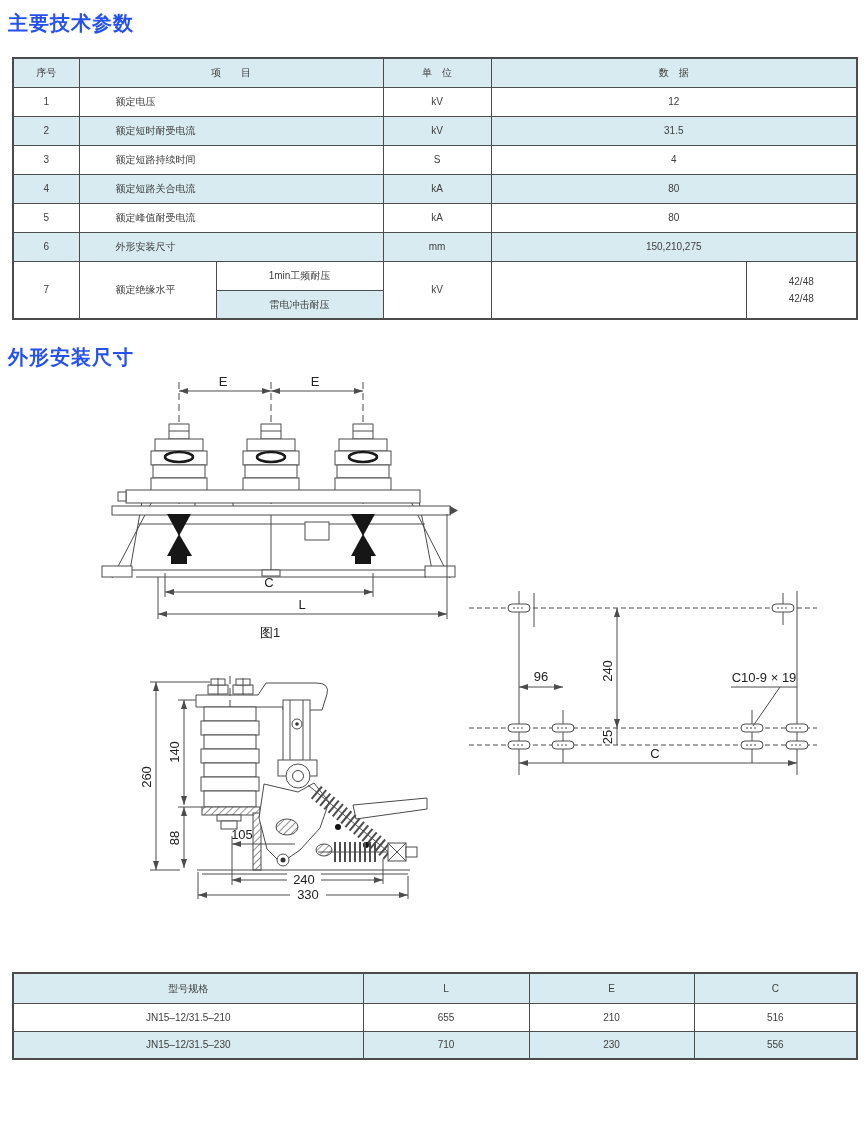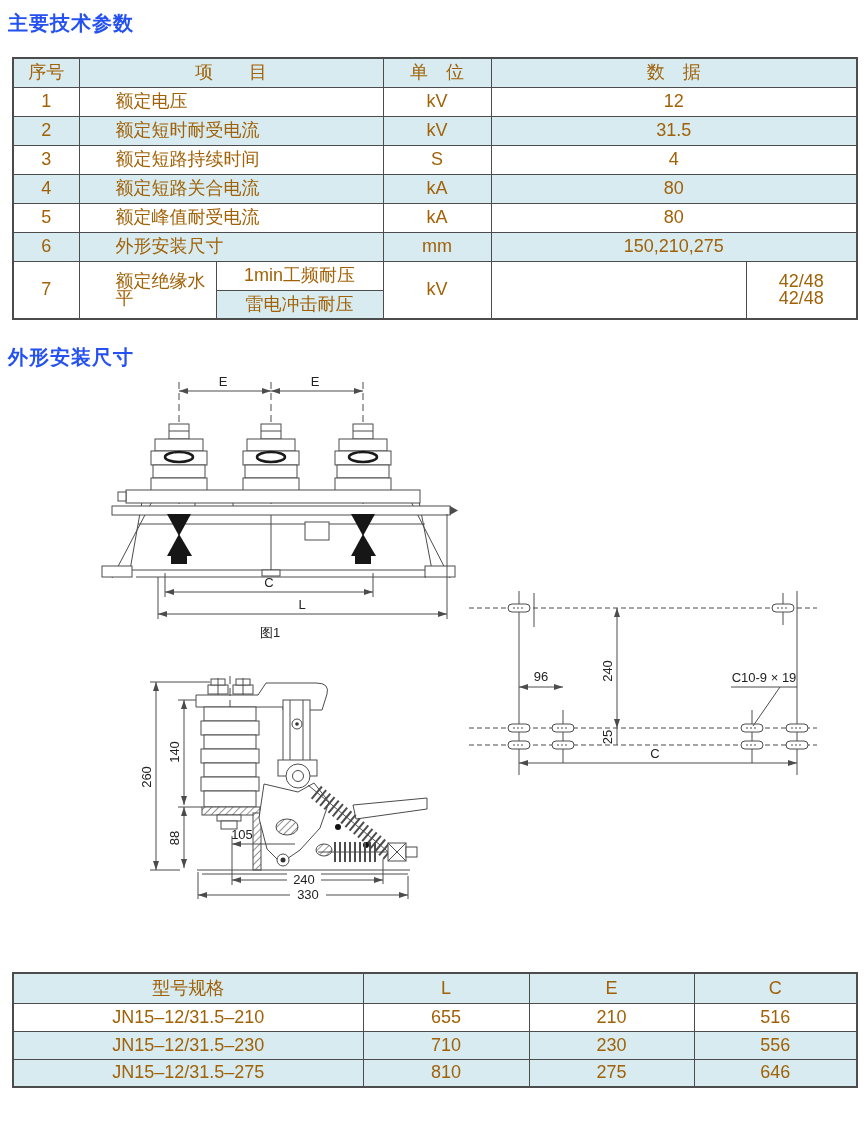--- a/index.html
+++ b/index.html
@@ -2,21 +2,21 @@
 <html><head>
 <meta charset="utf-8">
 <style>
   html,body{margin:0;padding:0;background:#fff;}
   .page{position:relative;width:867px;height:1121px;background:#fff;overflow:hidden;
         font-family:"Liberation Sans","DejaVu Sans",sans-serif;color:#333;}
   .sec-title{position:absolute;left:8px;font-size:20px;font-weight:bold;color:#2451f0;letter-spacing:1px;}
   #title1{top:10px;}
   #title2{top:344px;}
   table{border-collapse:collapse;position:absolute;left:12px;table-layout:fixed;border:2px solid #4c4c4c;background:#fff;}
-  td,th{border:1px solid #4c4c4c;font-size:18px;color:#a16207;text-align:center;padding:0;font-weight:normal;line-height:17px;}
+  td,th{border:1px solid #4c4c4c;font-size:10px;color:#404040;text-align:center;padding:0;font-weight:normal;line-height:17px;}
   .alt{background:#d7ebf1;}
   .left{text-align:left;padding-left:36px;}
   #t1{top:57px;width:844px;}
   #t1 tr{height:29px;}
   #t2{top:972px;width:844px;}
   #t2 tr{height:28px;}
   #t2 tr.hdr{height:30px;}
   svg{position:absolute;overflow:visible;}
   #fig1{left:100px;top:374px;}
   #holes{left:465px;top:585px;}
@@ -387,22 +387,16 @@
       <td>655</td>
       <td>210</td>
       <td>516</td>
     </tr>
     <tr class="alt">
       <td>JN15–12/31.5–230</td>
       <td>710</td>
       <td>230</td>
       <td>556</td>
     </tr>
-    <tr class="alt">
-      <td>JN15–12/31.5–275</td>
-      <td>810</td>
-      <td>275</td>
-      <td>646</td>
-    </tr>
   </tbody>
     </table>
 
 </div>
 
 </body></html>

